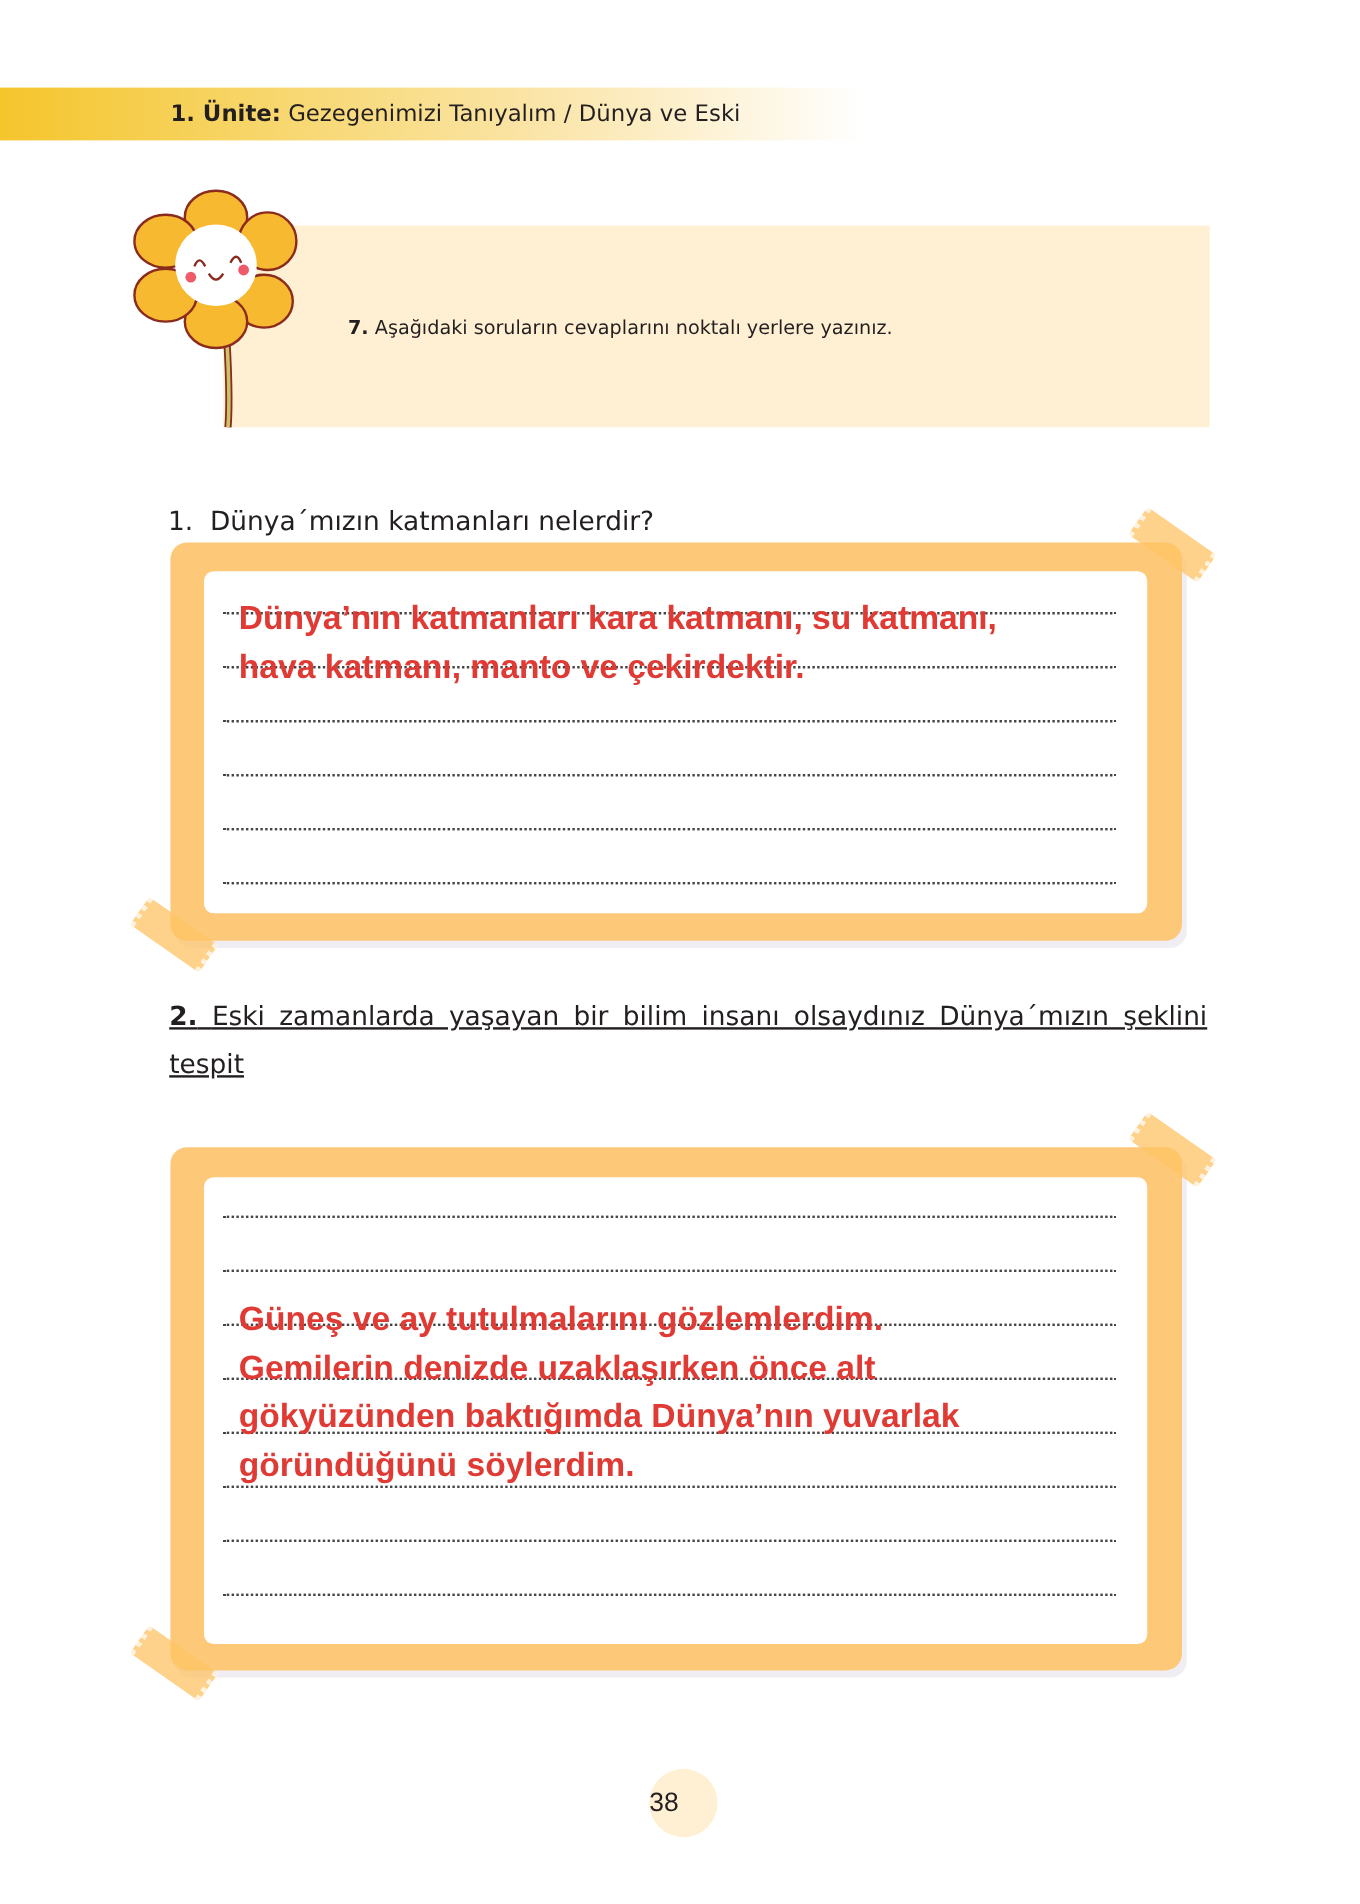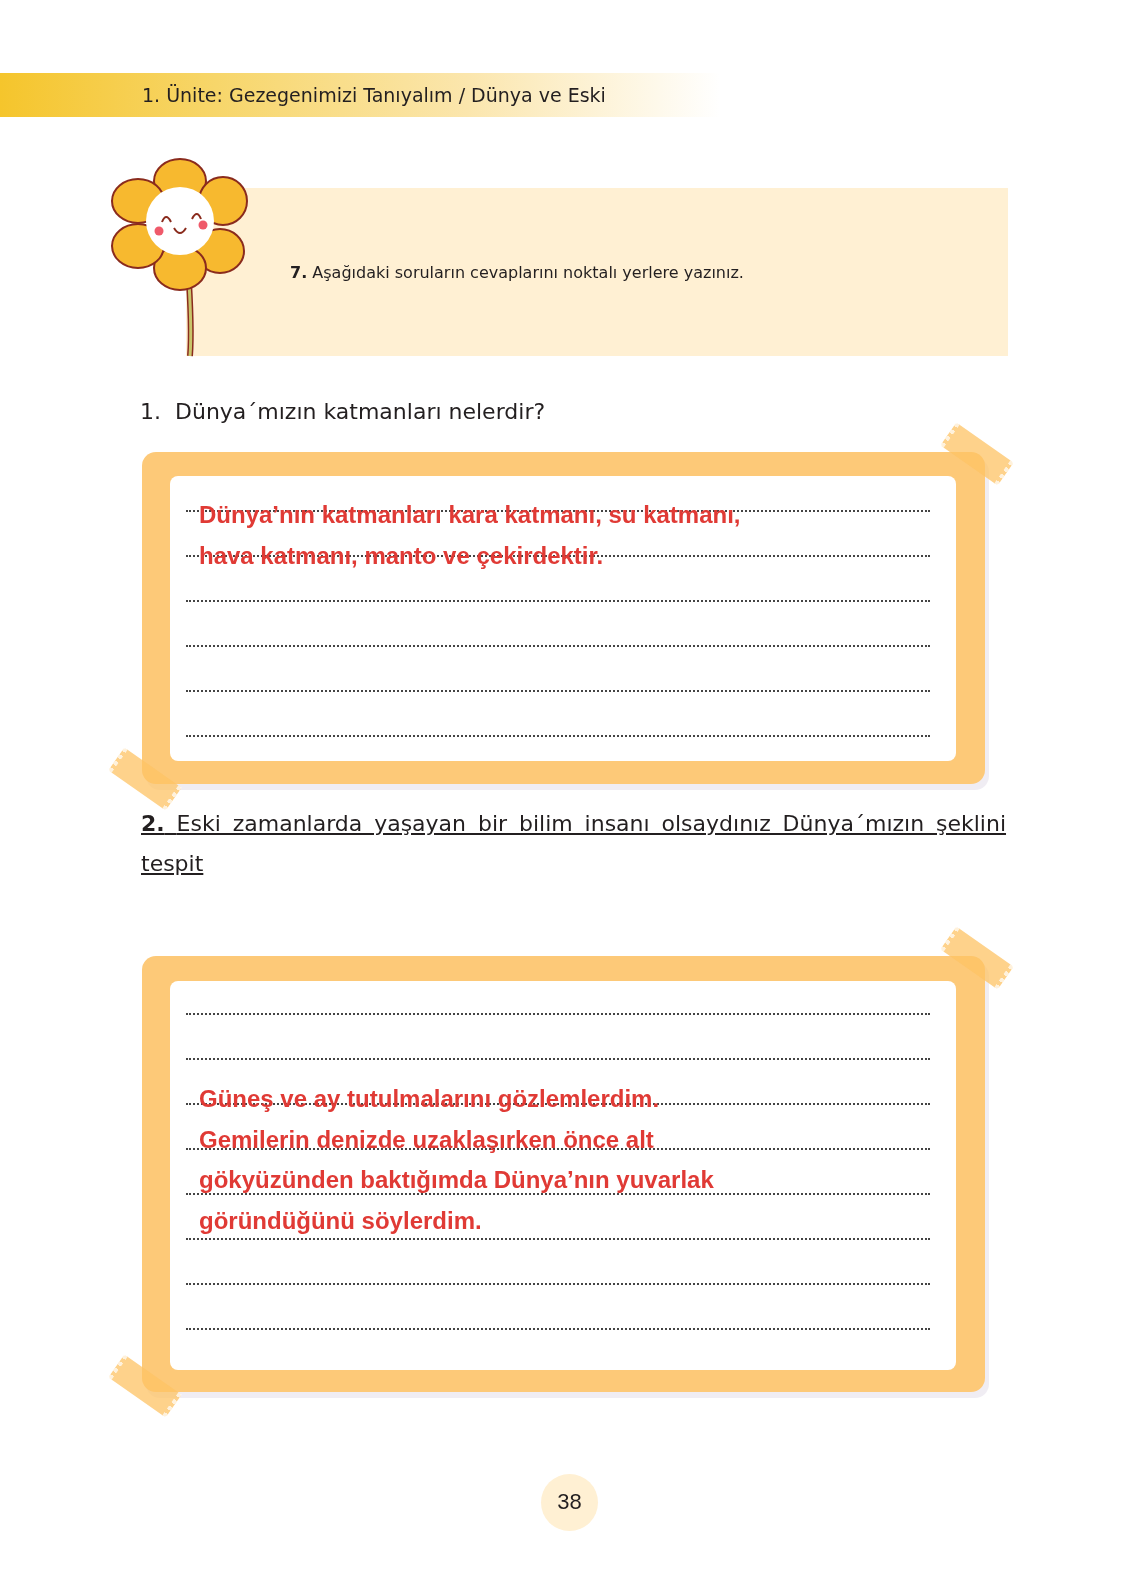--- a/index.html
+++ b/index.html
@@ -5,74 +5,74 @@
     html, body { margin: 0; padding: 0; background: #ffffff; }
     body { width: 1133px; height: 1587px; position: relative; overflow: hidden; font-family: "DejaVu Sans", sans-serif; color: #231f20; }
 
     .header-band {
       position: absolute; left: 0; top: 73px; width: 720px; height: 44px;
       background: linear-gradient(90deg, #f5c52c 0%, #f7d66a 30%, #fbe6ad 65%, #ffffff 100%);
     }
     .header-text {
       position: absolute; left: 142px; top: 84px; font-size: 19px; color: #231f20; white-space: nowrap;
     }
-    .header-text .unit-label { font-weight: normal; }
+    .header-text .unit-label { font-weight: bold; }
 
     .instruction-panel {
       position: absolute; left: 186px; top: 188px; width: 822px; height: 168px; background: #fff0d3;
     }
     .instruction-text {
       position: absolute; left: 290px; top: 263px; font-size: 16px; color: #231f20; white-space: nowrap;
     }
     .instruction-text .num { font-weight: bold; }
 
     .flower { position: absolute; left: 108px; top: 156px; width: 145px; height: 205px; }
 
     .question {
-      position: absolute; font-size: 22px; color: #231f20; line-height: 40px;
+      position: absolute; font-size: 22px; color: #231f20; line-height: 40px; margin-top: 24px;
     }
     .question .qnum { font-weight: bold; }
 
     .q1 { left: 140px; top: 392px; white-space: nowrap; }
     .q2 { left: 113px; top: 804px; width: 893px; text-align: justify; text-decoration: underline; }
     .q2 .line1 { display: block; text-align: justify; text-align-last: justify; padding-left: 28px; }
 
     .answer-frame {
       position: absolute; background: #fdc978; border-radius: 14px;
       box-shadow: 4px 6px 0 rgba(230,225,235,0.6);
     }
     .answer-inner {
       position: absolute; background: #ffffff; border-radius: 8px;
     }
     .dot-line {
       position: absolute; left: 186px; width: 744px; height: 0;
       border-top: 2px dotted #444444;
     }
     .answer-text {
       position: absolute; left: 199px; font-weight: bold; color: #e03a35;
-      font-family: "Liberation Sans", sans-serif; font-size: 24px; line-height: 40.5px;
+      font-family: "Liberation Sans", sans-serif; font-size: 28px; line-height: 40.5px;
       white-space: nowrap;
     }
     .tape {
       position: absolute; width: 70px; height: 28px; background: rgba(253, 195, 100, 0.75);
       border-radius: 3px;
     }
     .tape::before, .tape::after {
       content: ""; position: absolute; top: 0; bottom: 0; width: 4px;
       background: repeating-linear-gradient(180deg, rgba(255,255,255,0.7) 0 4px, transparent 4px 8px);
     }
     .tape::before { left: 0; }
     .tape::after { right: 0; }
 
     .page-number-circle {
       position: absolute; left: 541px; top: 1474px; width: 57px; height: 57px; border-radius: 50%;
       background: #fff0d3;
     }
     .page-number {
-      position: absolute; left: 541px; top: 1489px; width: 57px; text-align: center;
+      position: absolute; left: 541px; top: 1489px; width: 57px; 
       font-family: "Liberation Sans", sans-serif; font-size: 22px; color: #231f20;
     }
   </style>
 </head>
 <body>
 
 <div class="header-band"></div>
 <div class="header-text">
   <span class="unit-label">1. Ünite:</span>
   <span>Gezegenimizi Tanıyalım / Dünya ve Eski</span>

